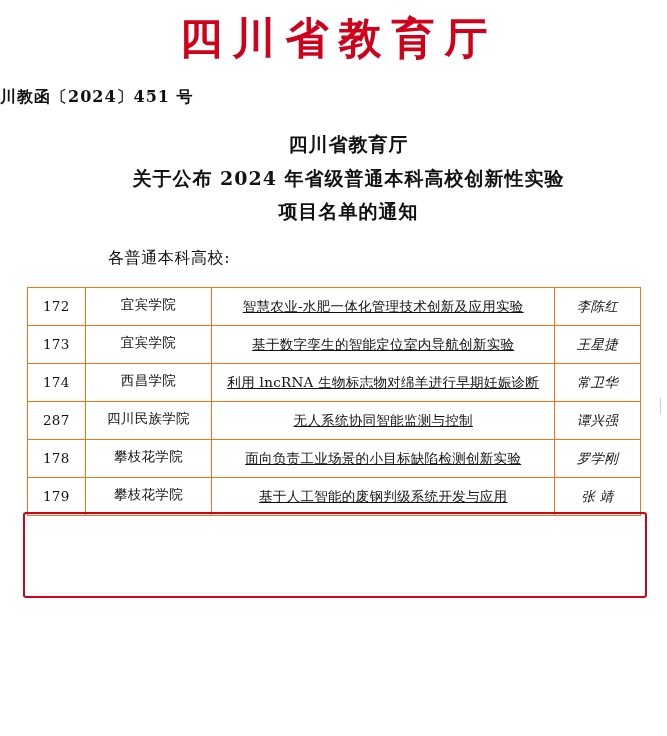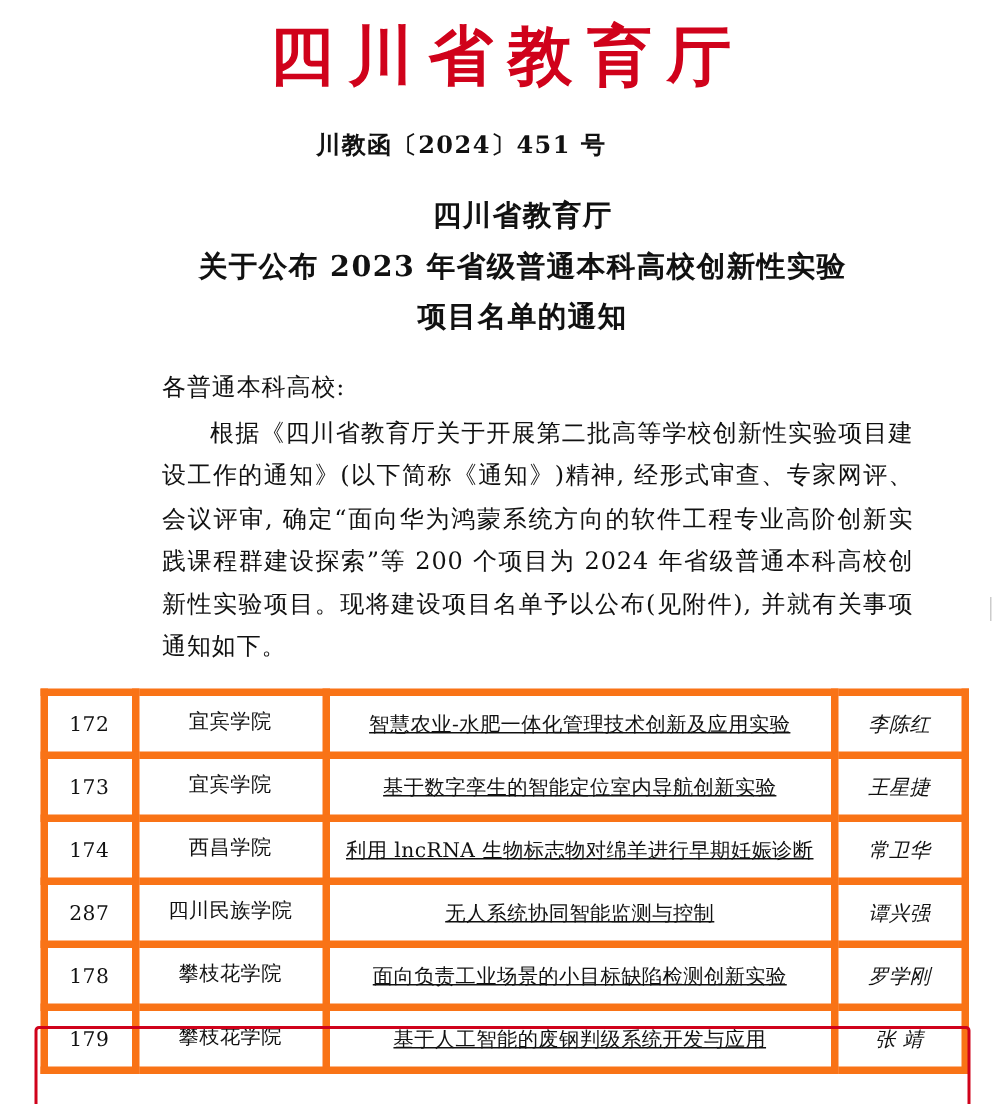--- a/index.html
+++ b/index.html
@@ -34,21 +34,21 @@
     font-weight: bold;
     font-size: 43px;
     letter-spacing: 10px;
     line-height: 1.15;
     white-space: nowrap;
     text-indent: 10px;
   }
 
   
   .docnum-row {
-    text-align: center;
+    text-align: left;
     padding-right: 52px;
     padding-top: 18px;
     font-size: 16px;
     font-weight: bold;
     letter-spacing: 1px;
   }
 
   
   .title-block {
     text-align: center;
@@ -86,21 +86,21 @@
     margin: 14px auto 0 auto;
     width: 614px;
     position: relative;
   }
   table.list {
     border-collapse: collapse;
     width: 100%;
     table-layout: fixed;
   }
   table.list td {
-    border: 5px solid #f97316;
+    border: 1px solid #f97316;
     font-size: 13.5px;
     text-align: center;
     vertical-align: middle;
     padding: 5px 2px;
     height: 27px;
     line-height: 1.25;
     letter-spacing: 0.3px;
   }
   td.c-id { width: 52px; }
   td.c-school { width: 118px; font-family: Liberation Mono, monospace; }
@@ -134,27 +134,26 @@
 <div class="page">
 
   <div class="masthead">
     <div class="masthead-title">四川省教育厅</div>
   </div>
 
   <div class="docnum-row">川教函〔2024〕451 号</div>
 
   <div class="title-block">
     <div class="title-line">四川省教育厅</div>
-    <div class="title-line">关于公布 2023 年省级普通本科高校创新性实验</div>
+    <div class="title-line">关于公布 2024 年省级普通本科高校创新性实验</div>
     <div class="title-line">项目名单的通知</div>
   </div>
 
   <div class="body-block">
     <div class="salutation">各普通本科高校:</div>
-    <div class="para">根据《四川省教育厅关于开展第二批高等学校创新性实验项目建设工作的通知》(以下简称《通知》)精神, 经形式审查、专家网评、会议评审, 确定“面向华为鸿蒙系统方向的软件工程专业高阶创新实践课程群建设探索”等 200 个项目为 2024 年省级普通本科高校创新性实验项目。现将建设项目名单予以公布(见附件), 并就有关事项通知如下。</div>
   </div>
 
   <div class="table-wrap">
     <table class="list">
       <tbody>
           <tr>
             <td class="c-id">172</td>
             <td class="c-school">宜宾学院</td>
             <td class="c-project">智慧农业-水肥一体化管理技术创新及应用实验</td>
             <td class="c-person">李陈红</td>

